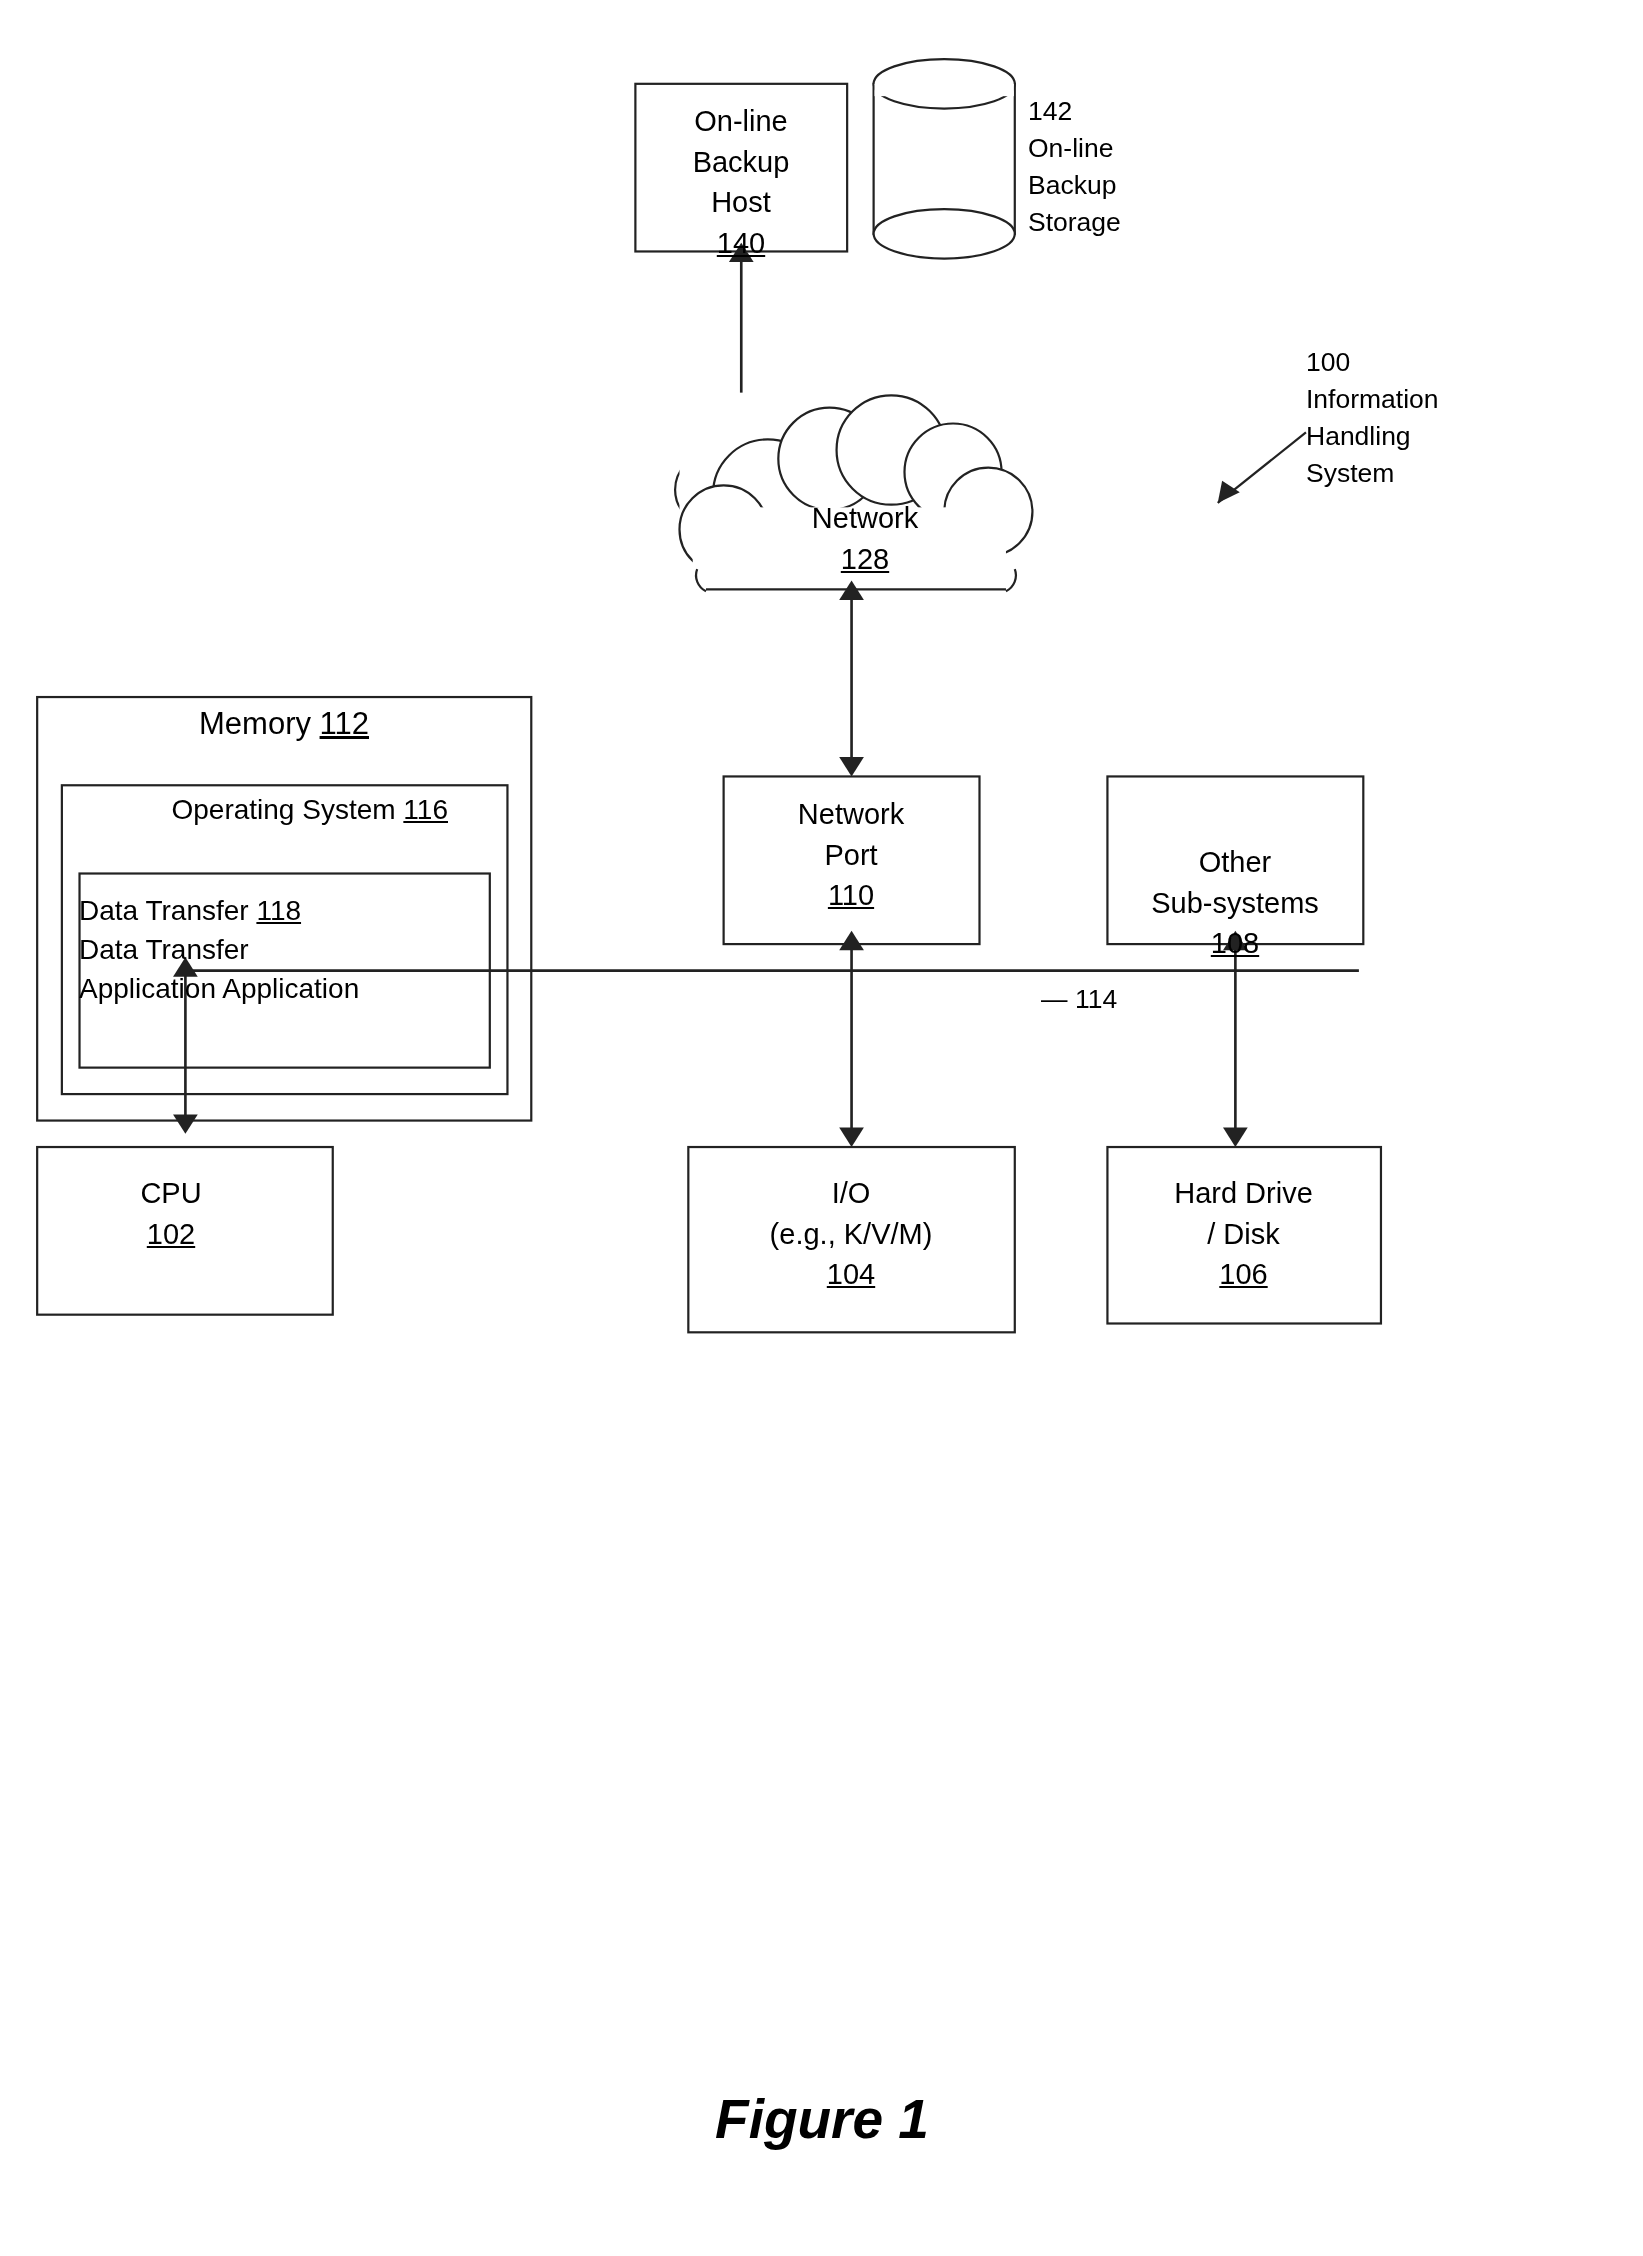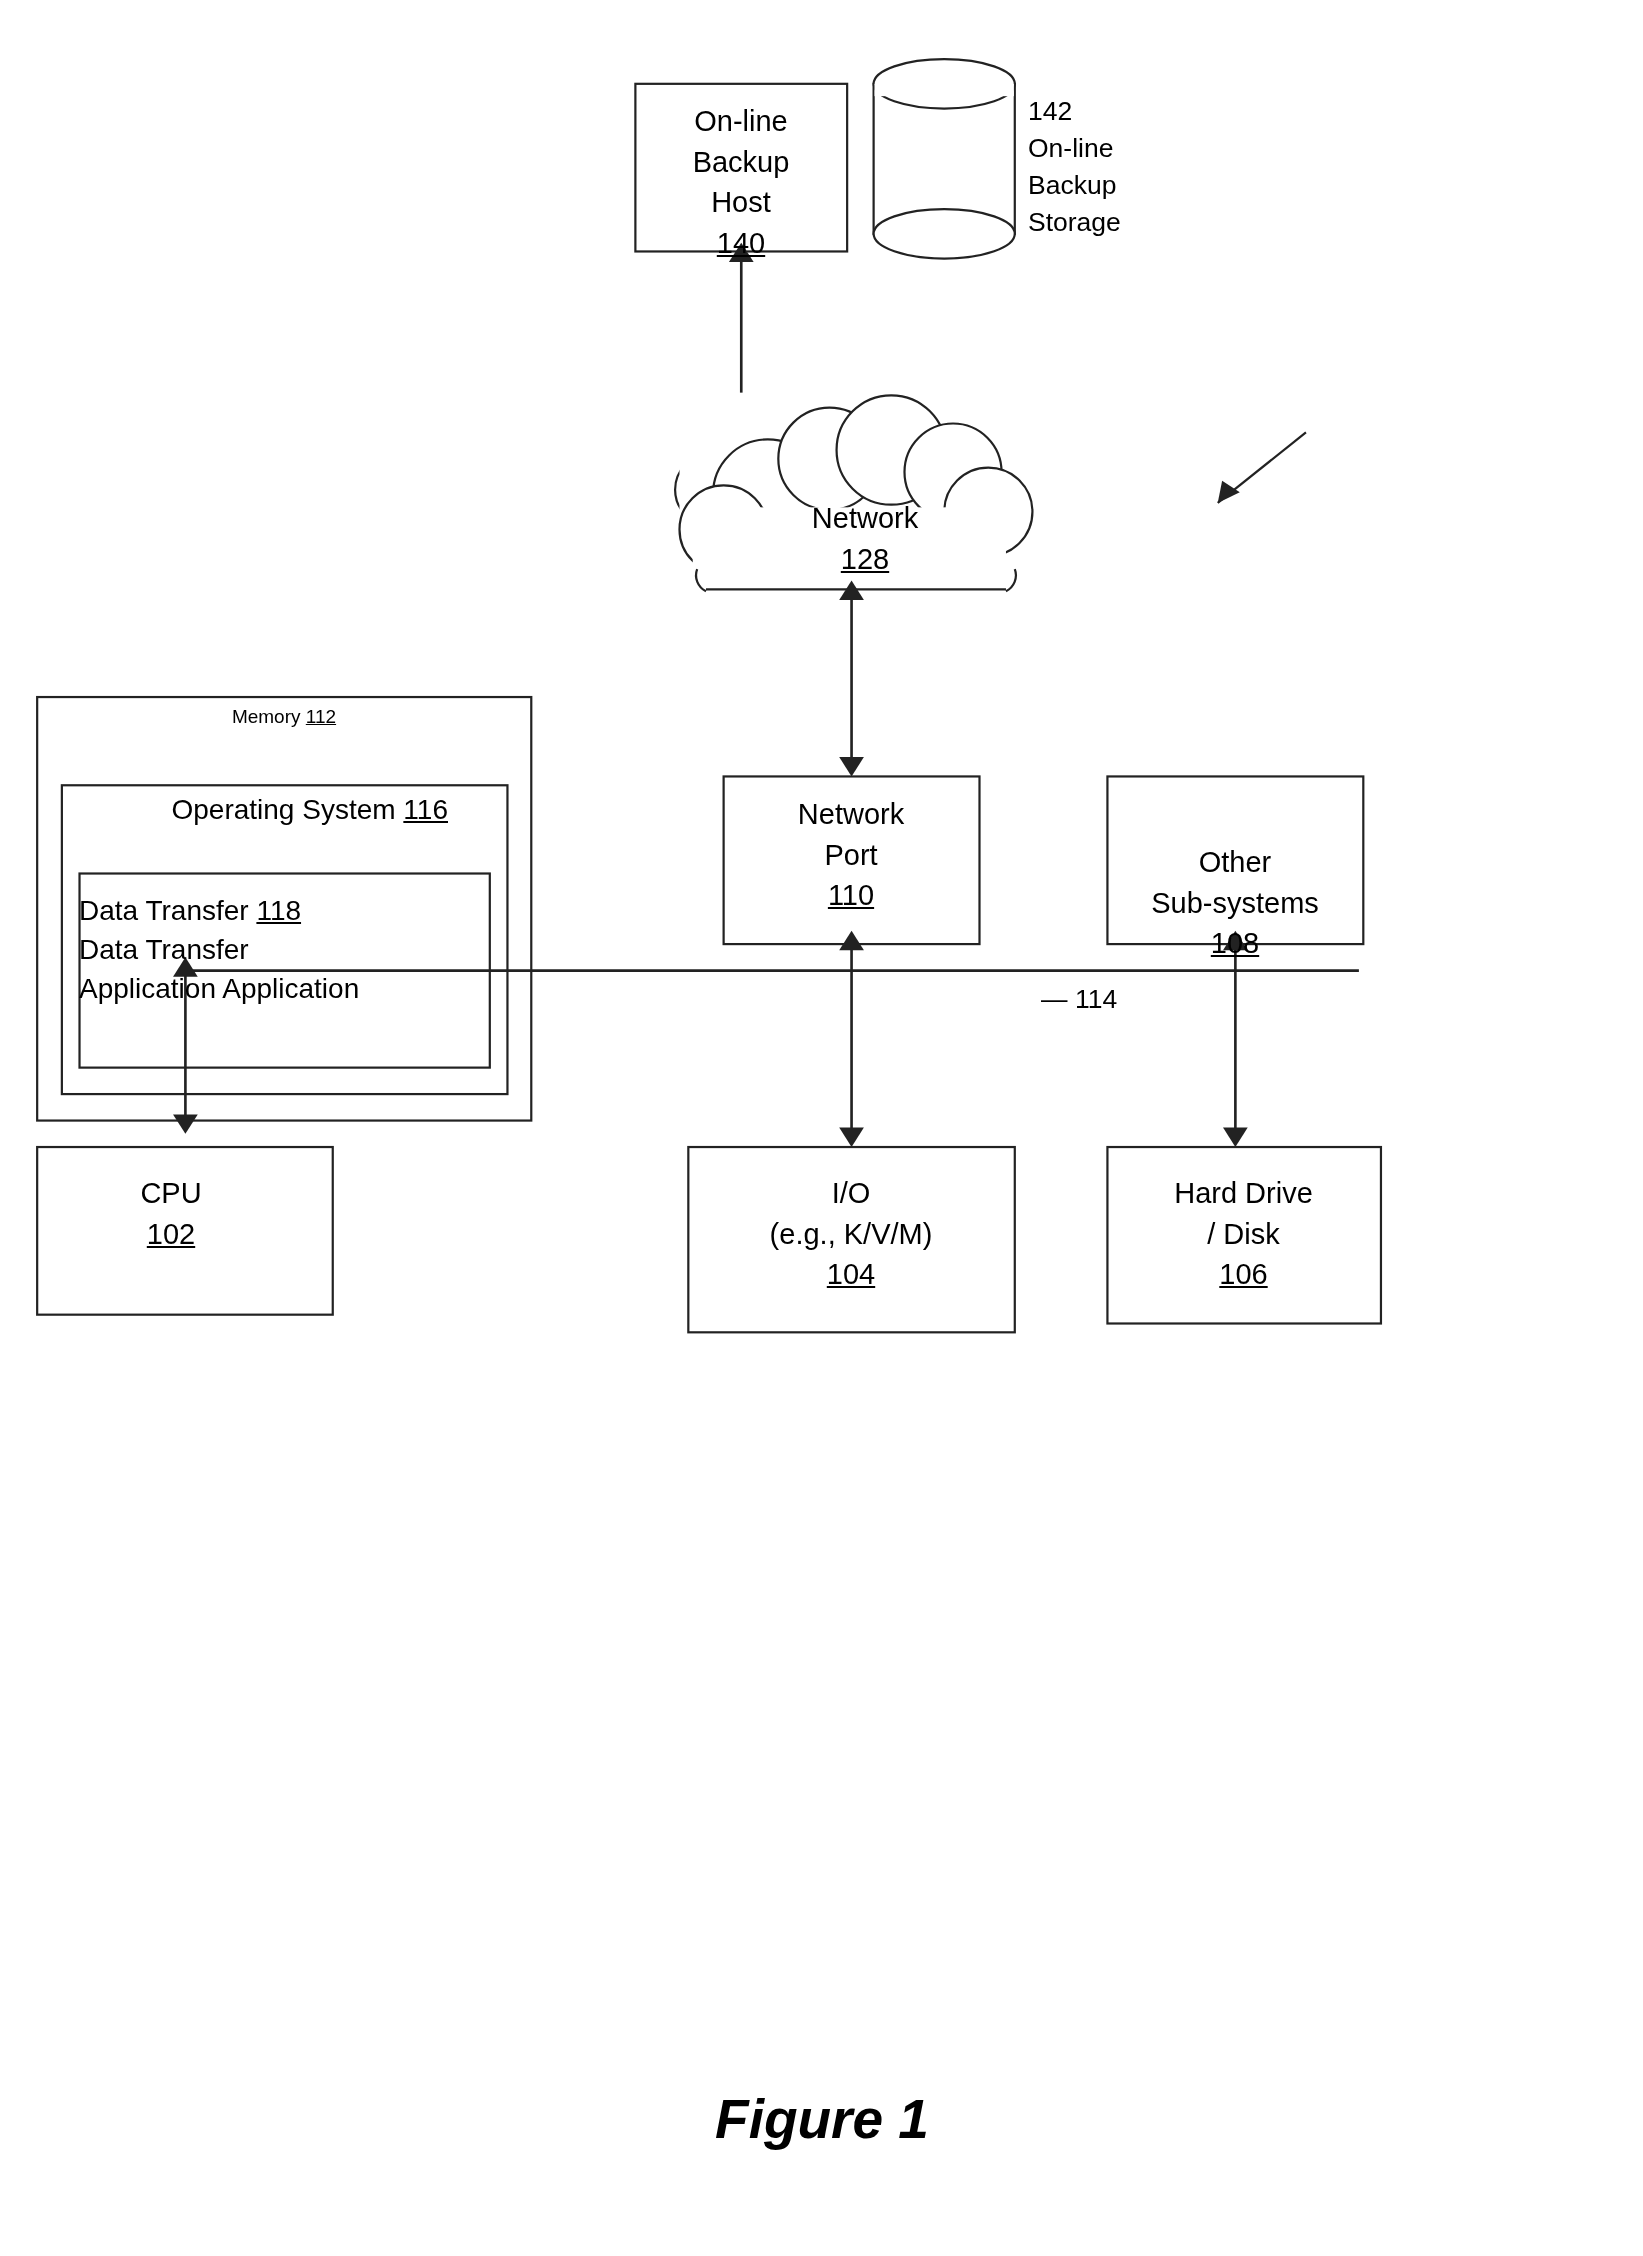--- a/index.html
+++ b/index.html
@@ -151,22 +151,26 @@
   <div style="position:absolute; top:93px; left:1028px; font-size:26.5px; line-height:1.4;">
     <span>142</span><br>
     <span>On-line<br>Backup<br>Storage</span>
   </div>
 
   <div style="position:absolute; top:498px; left:759px; width:212px; text-align:center; font-size:29px; line-height:1.4;">
     <span>Network</span><br>
     <span class="underline">128</span>
   </div>
 
-
-  <div style="position:absolute; top:706px; left:37px; width:494px; text-align:center; font-size:19px;">
+  <div style="position:absolute; top:344px; left:1306px; font-size:26.5px; line-height:1.4; text-align:left;">
+    <span>100</span><br>
+    <span>Information<br>Handling<br>System</span>
+  </div>
+
+  <div style="position:absolute; top:706px; left:37px; width:494px; text-align:center; font-size:31px;">
     <span>Memory</span> <span class="underline">112</span>
   </div>
 
   <div style="position:absolute; top:794px; left:62px; width:386px; text-align:right; font-size:28px;">
     <span>Operating System</span> <span class="underline">116</span>
   </div>
 
   <div style="position:absolute; top:891px; left:79px; width:410px; font-size:28px; line-height:1.4;">
     <span>Data Transfer </span><span class="underline">118</span><br>
     <span style="white-space:pre-line;">Data Transfer

